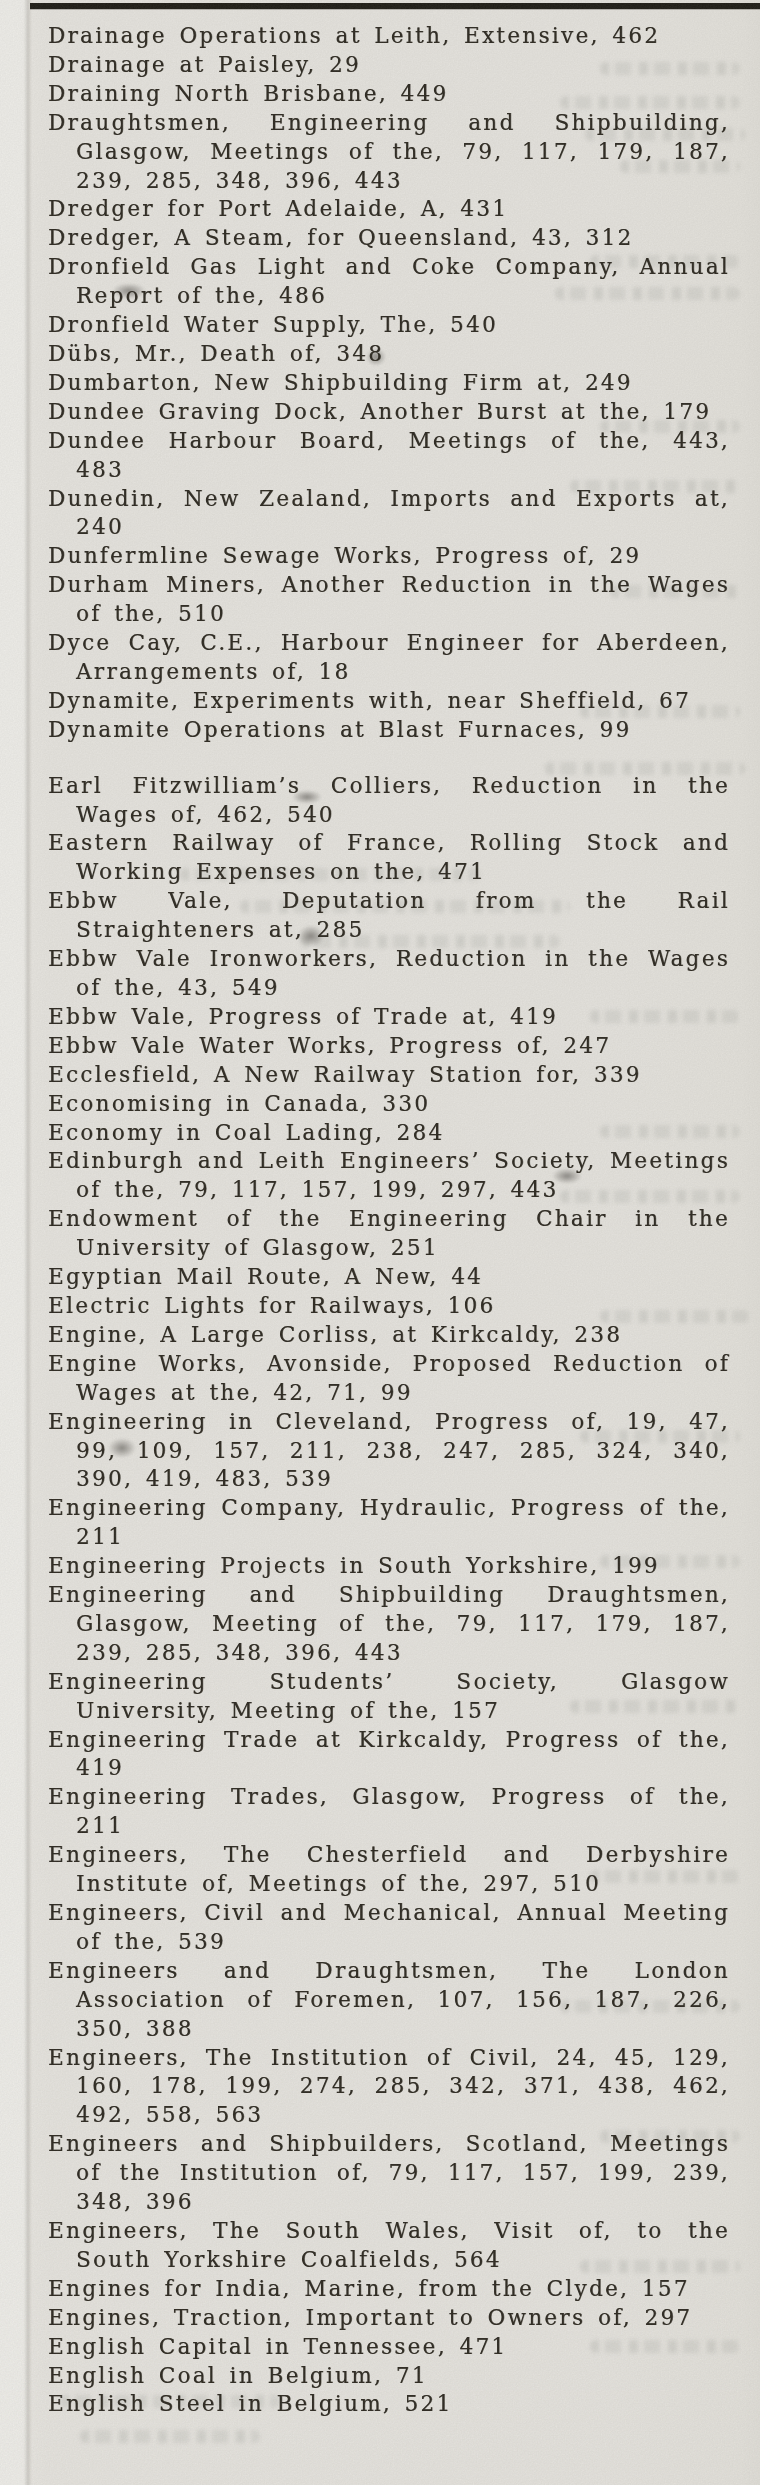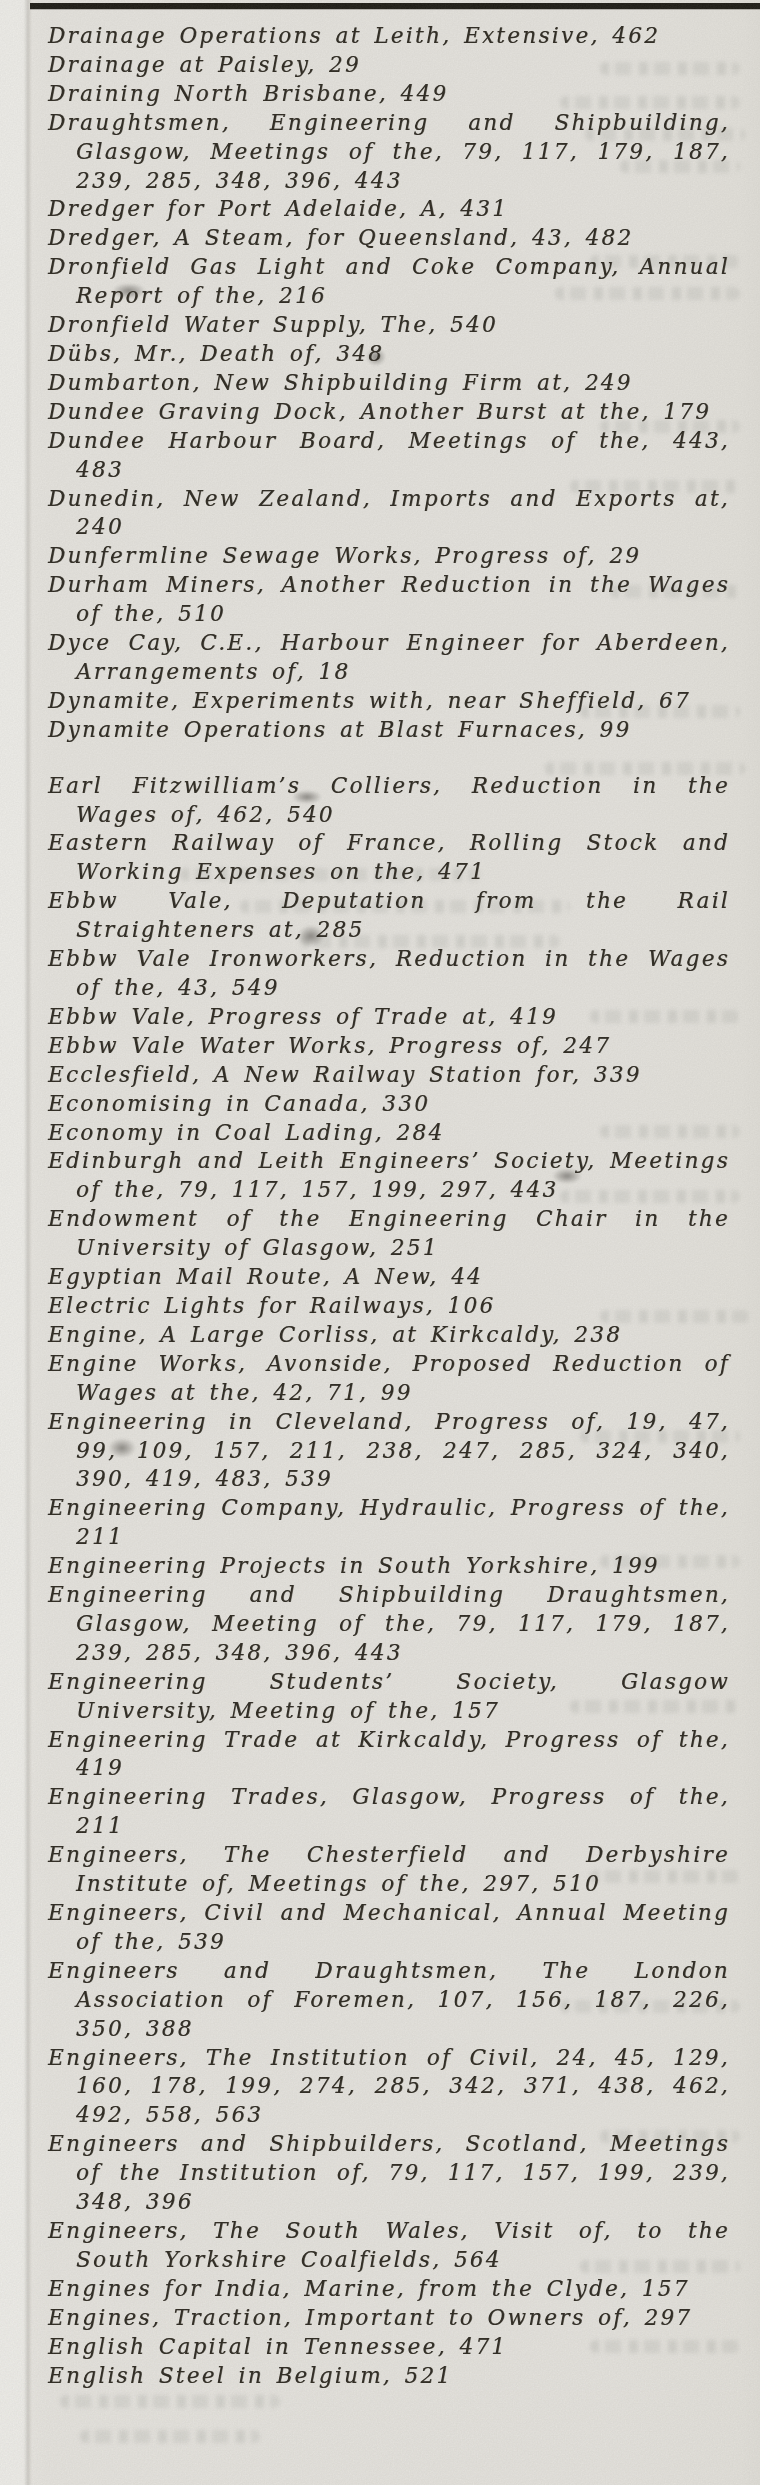--- a/index.html
+++ b/index.html
@@ -6,21 +6,20 @@
   .page {
     position: relative;
     width: 760px;
     height: 2485px;
     overflow: hidden;
     background:
       linear-gradient(90deg,
         #f2f1ed 0px, #f2f1ed 22px,
         #ebe9e4 30px, #e9e7e2 48px,
         #e8e6e1 620px, #e6e4de 740px, #e3e1db 760px);
-    font-style: italic;
   }
   
   .edge-line {
     position: absolute; left: 24px; top: 0; bottom: 0; width: 8px;
     background: linear-gradient(90deg, rgba(70,65,58,0), rgba(70,65,58,0.16), rgba(70,65,58,0));
     filter: blur(0.6px);
   }
   .top-rule {
     position: absolute; left: 30px; right: 0; top: 3px; height: 6px;
     background: #17150f;
@@ -112,23 +111,23 @@
         <p class="entry">Drainage Operations at Leith, Extensive, 462</p>
 
         <p class="entry">Drainage at Paisley, 29</p>
 
         <p class="entry">Draining North Brisbane, 449</p>
 
         <p class="entry">Draughtsmen, Engineering and Shipbuilding, Glasgow, Meetings of the, 79, 117, 179, 187, 239, 285, 348, 396, 443</p>
 
         <p class="entry">Dredger for Port Adelaide, A, 431</p>
 
-        <p class="entry">Dredger, A Steam, for Queensland, 43, 482</p>
-
-        <p class="entry">Dronfield Gas Light and Coke Company, Annual Report of the, 216</p>
+        <p class="entry">Dredger, A Steam, for Queensland, 43, 312</p>
+
+        <p class="entry">Dronfield Gas Light and Coke Company, Annual Report of the, 486</p>
 
         <p class="entry">Dronfield Water Supply, The, 540</p>
 
         <p class="entry">Dübs, Mr., Death of, 348</p>
 
         <p class="entry">Dumbarton, New Shipbuilding Firm at, 249</p>
 
         <p class="entry">Dundee Graving Dock, Another Burst at the, 179</p>
 
         <p class="entry">Dundee Harbour Board, Meetings of the, 443, 483</p>
@@ -204,20 +203,21 @@
         <p class="entry">Engineers and Shipbuilders, Scotland, Meetings of the Institution of, 79, 117, 157, 199, 239, 348, 396</p>
 
         <p class="entry">Engineers, The South Wales, Visit of, to the South Yorkshire Coalfields, 564</p>
 
         <p class="entry">Engines for India, Marine, from the Clyde, 157</p>
 
         <p class="entry">Engines, Traction, Important to Owners of, 297</p>
 
         <p class="entry">English Capital in Tennessee, 471</p>
 
+        <p class="entry">English Coal in Belgium, 71</p>
 
         <p class="entry">English Steel in Belgium, 521</p>
 
       </section>
   </div>
 
   <svg class="grain" width="760" height="2485" aria-hidden="true">
     <filter id="grain-filter">
       <feTurbulence type="fractalNoise" baseFrequency="0.75" numOctaves="2" stitchTiles="stitch"></feTurbulence>
       <feColorMatrix type="matrix" values="0 0 0 0 0.28  0 0 0 0 0.27  0 0 0 0 0.24  0.55 0.55 0.55 0 0"></feColorMatrix>

